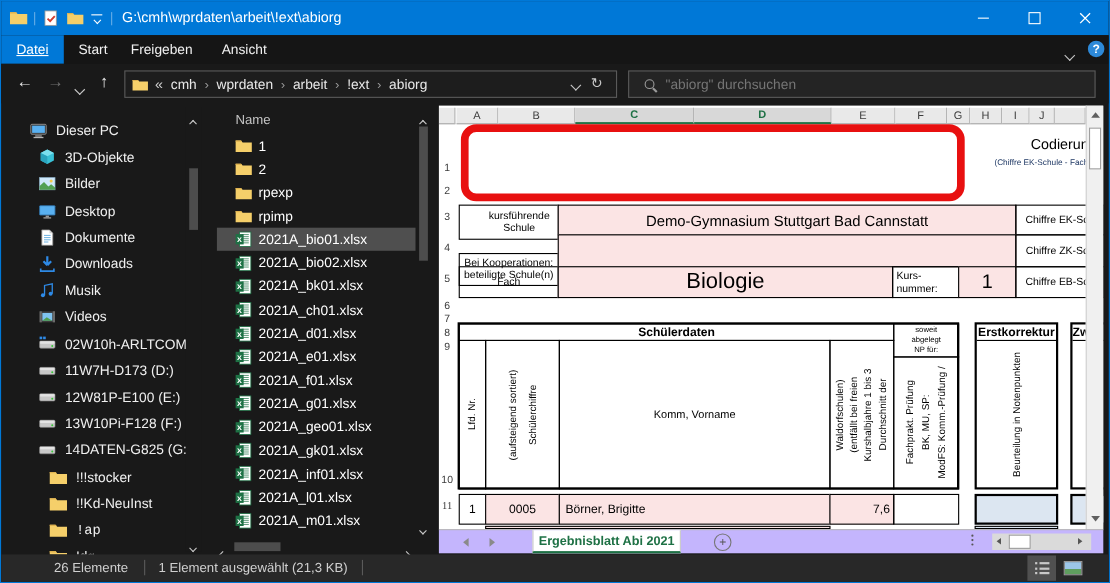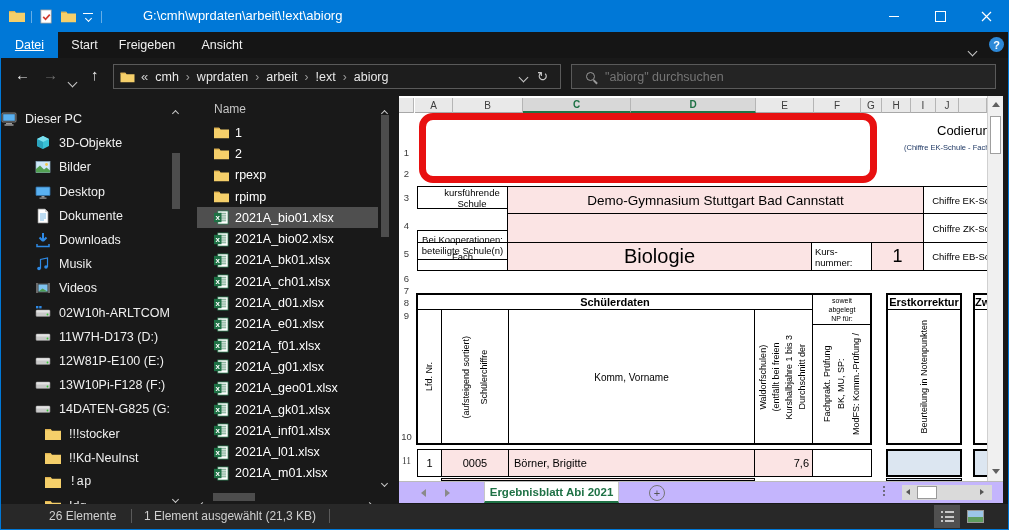--- a/index.html
+++ b/index.html
@@ -2,21 +2,21 @@
 <html><head>
 <meta charset="utf-8">
 <style>
   html,body{margin:0;padding:0;background:#333;}
   .win{position:relative;width:1009px;height:530px;background:#191919;overflow:hidden;
        font-family:"Liberation Sans",sans-serif;border:1px solid #0078d7;box-sizing:border-box;}
   .abs{position:absolute;}
   
   .titlebar{position:absolute;left:0;top:0;width:100%;height:31px;background:#0078d7;color:#fff;}
   .tb-sep{position:absolute;top:10px;width:1px;height:12px;background:rgba(255,255,255,.4);}
-  .tb-path{position:absolute;left:110px;top:7px;font-size:13px;color:#fff;white-space:nowrap;margin-left:32px;}
+  .tb-path{position:absolute;left:110px;top:7px;font-size:13px;color:#fff;white-space:nowrap;}
   .capbtn{position:absolute;top:0;width:46px;height:31px;display:flex;align-items:center;justify-content:center;}
   .minbar{width:10px;height:1px;background:#fff;}
   .maxbox{width:9px;height:9px;border:1px solid #fff;}
   
   .ribbon{position:absolute;left:0;top:31px;width:100%;height:26px;background:#151515;}
   .rtab{position:absolute;top:0;height:26px;display:flex;align-items:center;justify-content:center;
         color:#f0f0f0;font-size:12.5px;}
   .rtab.active{background:#0078d7;color:#fff;}
   .helpcirc{position:absolute;width:15px;height:15px;border-radius:50%;background:#2d89d8;color:#fff;
             font-size:11px;font-weight:bold;display:flex;align-items:center;justify-content:center;}
@@ -170,21 +170,21 @@
       <span style="margin-left:auto;margin-right:10px;"><i class="chev"></i></span>
       <span style="margin-right:12px;color:#c8c8c8;font-family:'DejaVu Sans',sans-serif;font-size:13px;">↻</span>
     </div>
     <div class="searchbox">
       <span class="mag"></span>
       <input placeholder="&quot;abiorg&quot; durchsuchen" style="">
     </div>
   </div>
 
   <div class="sidebar" id="sidebar">
-      <div class="side-item" style="">
+      <div class="side-item" style="padding-left: 26px;">
         <span class="ic"><svg viewBox="0 0 16 16" width="100%" height="100%">
             <rect x="1" y="2" width="14" height="9" rx="1" fill="#2d2d2d" stroke="#9a9a9a" stroke-width="0.8"></rect>
             <rect x="2.2" y="3.2" width="11.6" height="6.6" fill="#59b0f0"></rect>
             <rect x="5" y="12" width="6" height="1.2" fill="#9a9a9a"></rect>
             <rect x="3.5" y="13.4" width="9" height="1.2" fill="#b5b5b5"></rect>
           </svg></span>
         <span>Dieser PC</span>
       </div>
       <div class="side-item" style="padding-left: 34px;">
         <span class="ic"><svg viewBox="0 0 16 16" width="100%" height="100%">
@@ -512,21 +512,21 @@
         <div class="rowhead" style="top: 214px;">9</div>
         <div class="rowhead" style="top: 335px;">10</div>
         <div class="rowhead" style="top: 360px; font-family: Liberation Serif, serif;">11</div>
       </div>
 
     <div class="abs" style="left:538px;top:27px;font-size:13px;white-space:nowrap;">Codierung</div>
     <div class="abs" style="left:505px;top:47px;font-size:7.5px;color:#1f3864;white-space:nowrap;">(Chiffre EK-Schule - Fachkürzel</div>
 
     <div class="redrect"></div>
 
-    <div class="cell" style="left:18px;top:90px;width:91px;height:23px;padding-left:19px;">kursführende Schule</div>
+    <div class="cell" style="left:18px;top:90px;width:91px;height:32px;padding-left:19px;">kursführende Schule</div>
     <div class="cell pink" style="left:108px;top:90px;width:417px;height:28px;font-size:13.5px;">Demo-Gymnasium Stuttgart Bad Cannstatt</div>
     <div class="cell" style="left:524px;top:90px;width:81px;height:28px;">Chiffre EK-Sch</div>
 
     <div class="cell" style="left:18px;top:134px;width:91px;height:30px;white-space:pre-line;">Bei Kooperationen:
 beteiligte Schule(n)</div>
     <div class="cell pink" style="left:108px;top:117px;width:417px;height:30px;"></div>
     <div class="cell" style="left:524px;top:117px;width:81px;height:30px;">Chiffre ZK-Sch</div>
 
     <div class="cell" style="left:18px;top:146px;width:91px;height:29px;">Fach</div>
     <div class="cell pink" style="left:108px;top:146px;width:305px;height:29px;font-size:20px;">Biologie</div>

